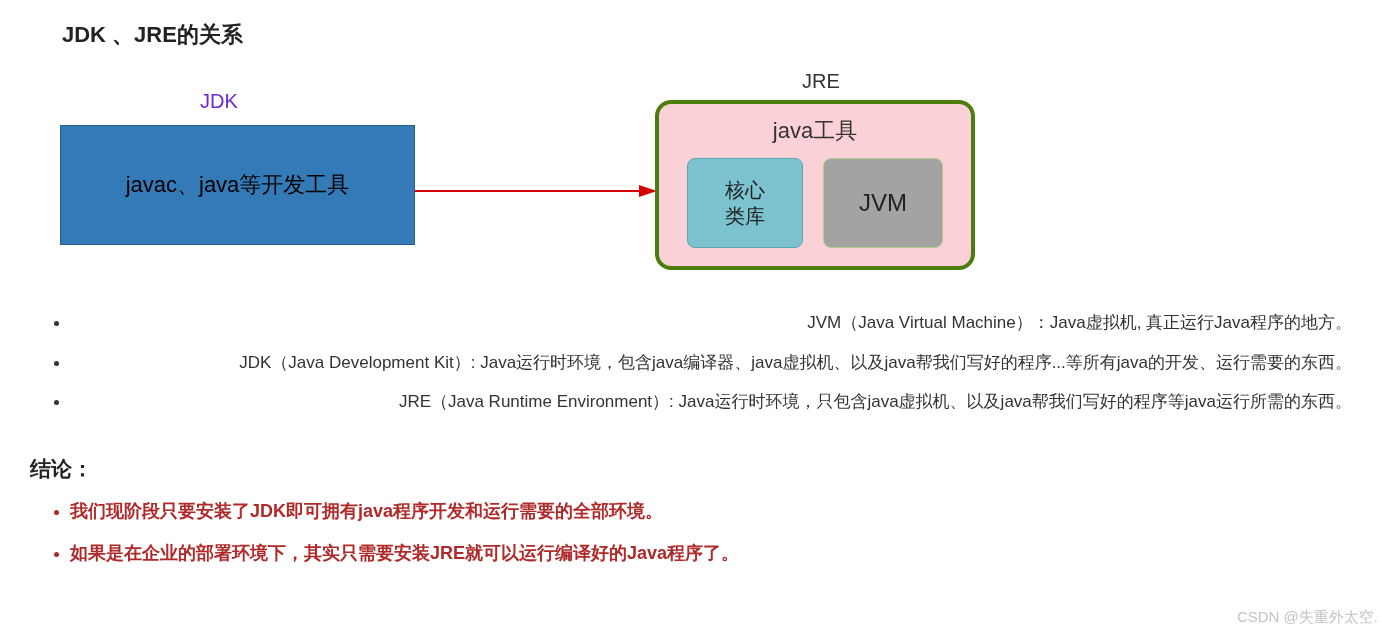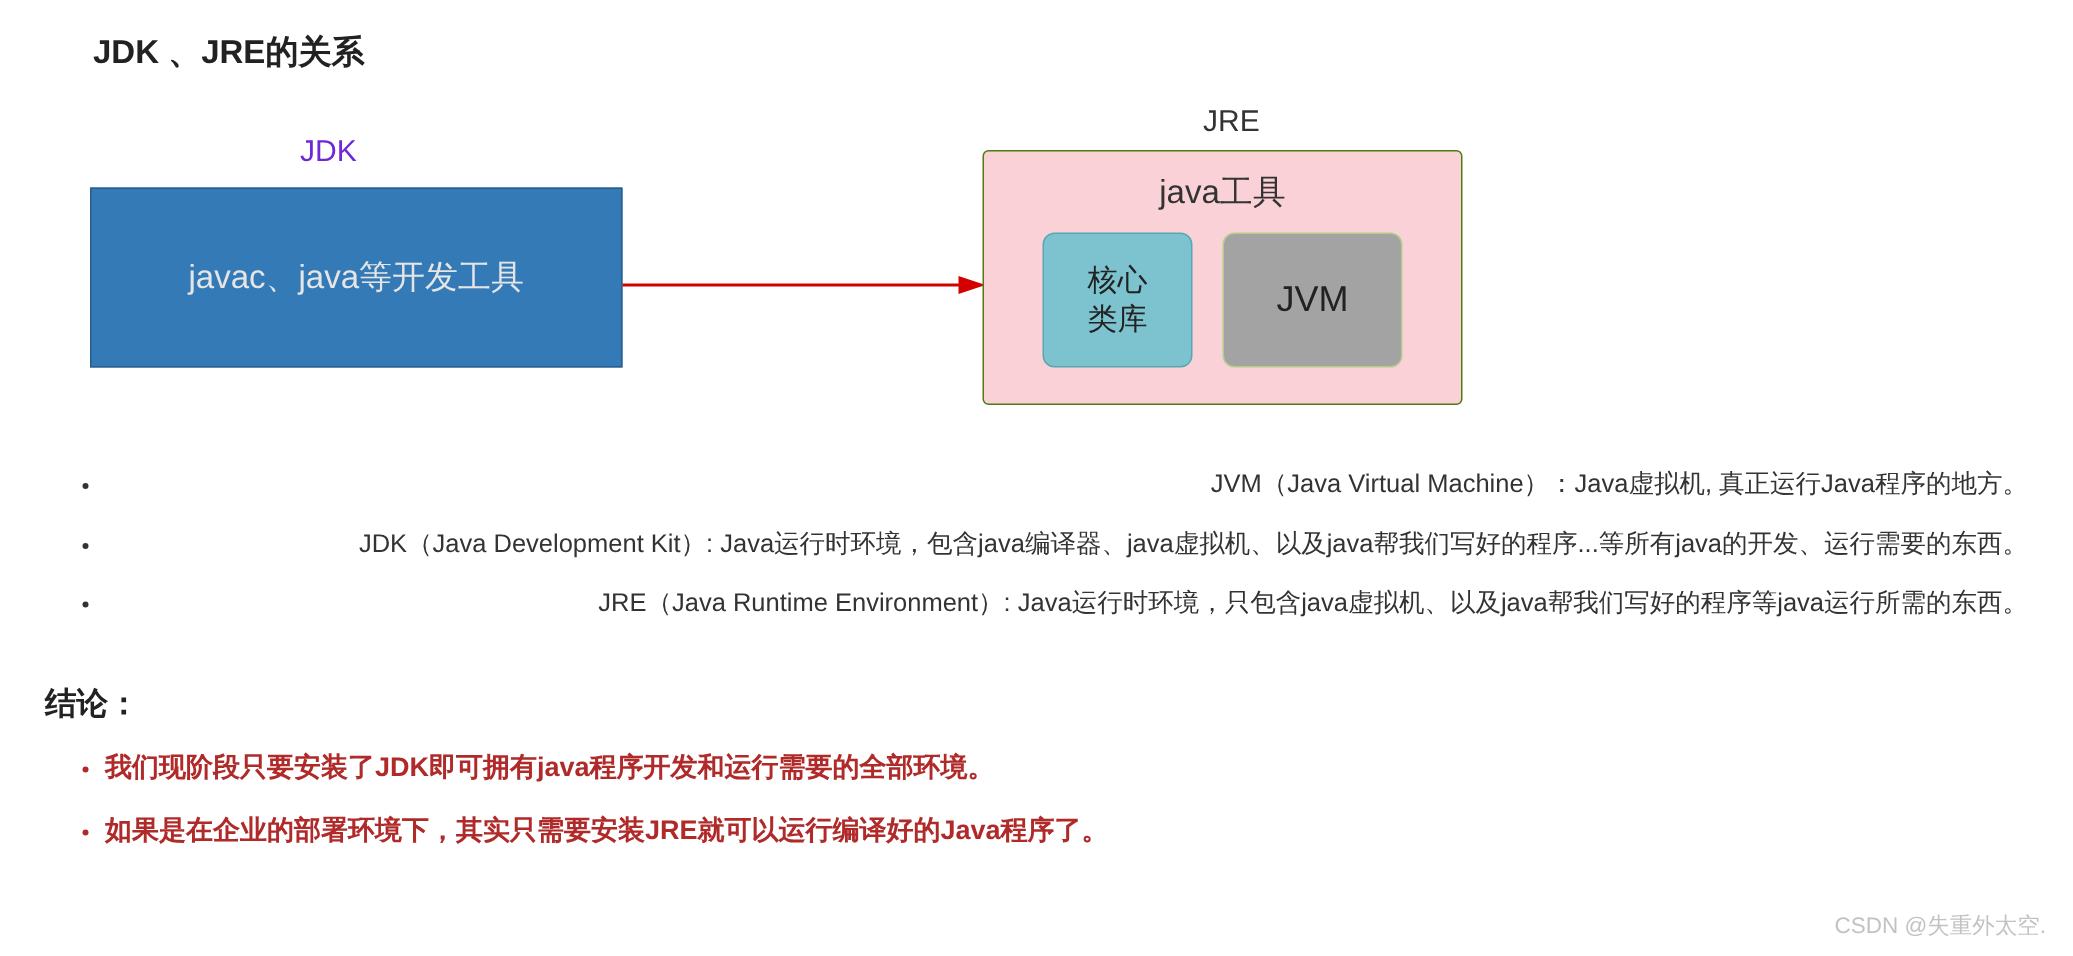--- a/index.html
+++ b/index.html
@@ -38,21 +38,21 @@
     font-size: 20px;
     color: #333;
   }
   .jdk-box {
     position: absolute;
     left: 30px;
     top: 55px;
     width: 355px;
     height: 120px;
     background: #337ab7;
-    color: #e5e5e5;
+    color: #000000;
     display: flex;
     align-items: center;
     justify-content: center;
     font-size: 22px;
     border: 1px solid #2a5d8b;
   }
   .arrow {
     position: absolute;
     left: 385px;
     top: 113px;
@@ -61,37 +61,37 @@
     pointer-events:none;
   }
   .arrow svg { width: 100%; height: 100%; overflow: visible; }
   .jre-box {
     position: absolute;
     left: 625px;
     top: 30px;
     width: 320px;
     height: 170px;
     background: #f9d1d6;
-    border: 1px solid #4d7c0f;
-    border-radius: 4px;
+    border: 4px solid #4d7c0f;
+    border-radius: 16px;
     padding: 12px 18px 16px 18px;
     text-align: center;
   }
   .jre-box .java-tools {
     font-size: 22px;
     color: #333;
     margin-bottom: 12px;
   }
   .jre-inner {
     display: flex;
     gap: 20px;
     justify-content: center;
   }
   .core-lib {
-    width: 100px;
+    width: 116px;
     height: 90px;
     background: #7cc3cf;
     border: 1px solid #5aa6b3;
     border-radius: 8px;
     display: flex;
     align-items: center;
     justify-content: center;
     font-size: 20px;
     color: #222;
     text-align: center;
@@ -137,21 +137,21 @@
   ul.conclusions li {
     font-size: 18px;
     font-weight: 700;
     color: #b02a2a;
     margin: 14px 0;
     line-height: 1.6;
   }
   ul.conclusions li::marker { color:#b02a2a; font-size:16px; }
   .watermark {
     position: absolute;
-    right: 18px;
+    right: 4px;
     bottom: 10px;
     color: rgba(120,120,120,0.45);
     font-size: 15px;
   }
 </style>
 </head>
 <body>
 
 <div class="title">JDK 、JRE的关系</div>
 

